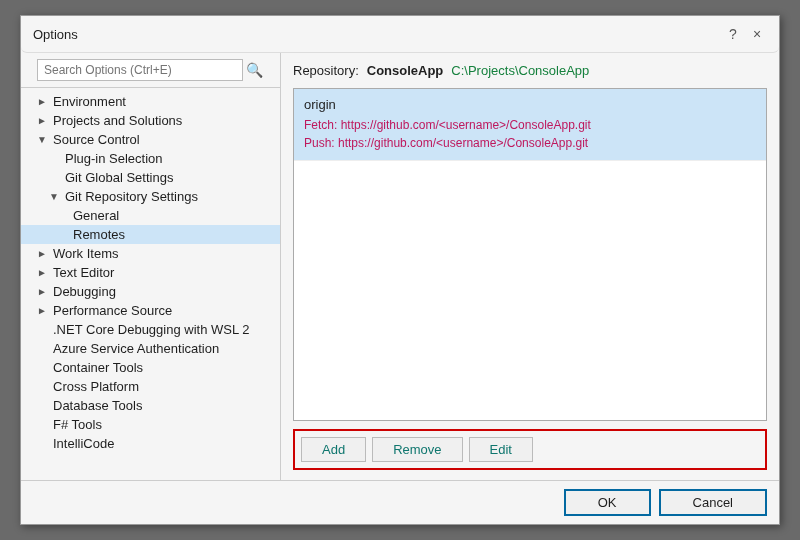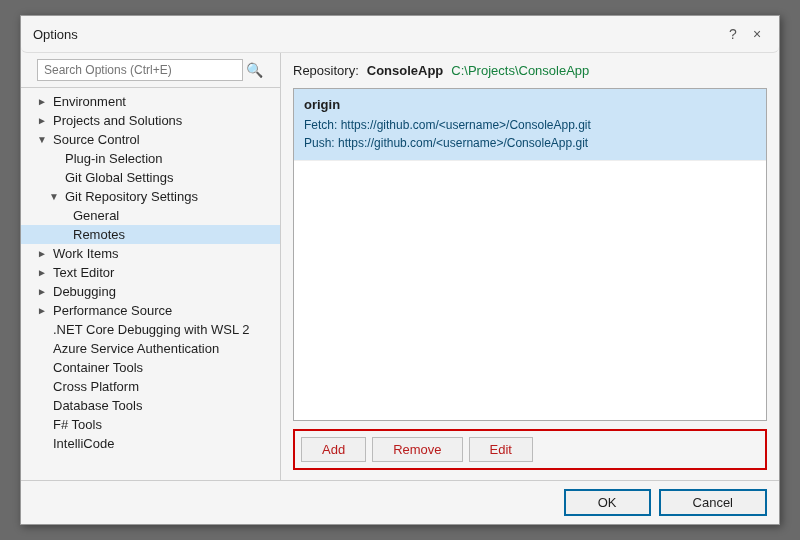--- a/index.html
+++ b/index.html
@@ -171,45 +171,45 @@
       padding: 8px 10px;
       border-bottom: 1px solid #eee;
       cursor: pointer;
     }
 
     .remote-item.selected {
       background: #cce4f7;
     }
 
     .remote-item-name {
-      font-weight: bold;
+      font-weight: normal;
       color: #1e1e1e;
       margin-bottom: 4px;
     }
 
     .remote-item-info {
-      color: #0c4a6e;
+      color: #be185d;
       font-size: 12px;
       line-height: 1.5;
     }
 
     .buttons-area {
       border: 2px solid #cc0000;
       padding: 6px;
       display: flex;
       gap: 6px;
     }
 
     .action-btn {
       padding: 4px 20px;
       background: #f0f0f0;
       border: 1px solid #bbb;
       cursor: pointer;
       font-size: 13px;
-      color: #b91c1c;
+      color: #0f766e;
     }
 
     .dialog-footer {
       padding: 8px 12px;
       border-top: 1px solid #ccc;
       display: flex;
       justify-content: flex-end;
       gap: 8px;
       background: #f5f5f5;
     }

